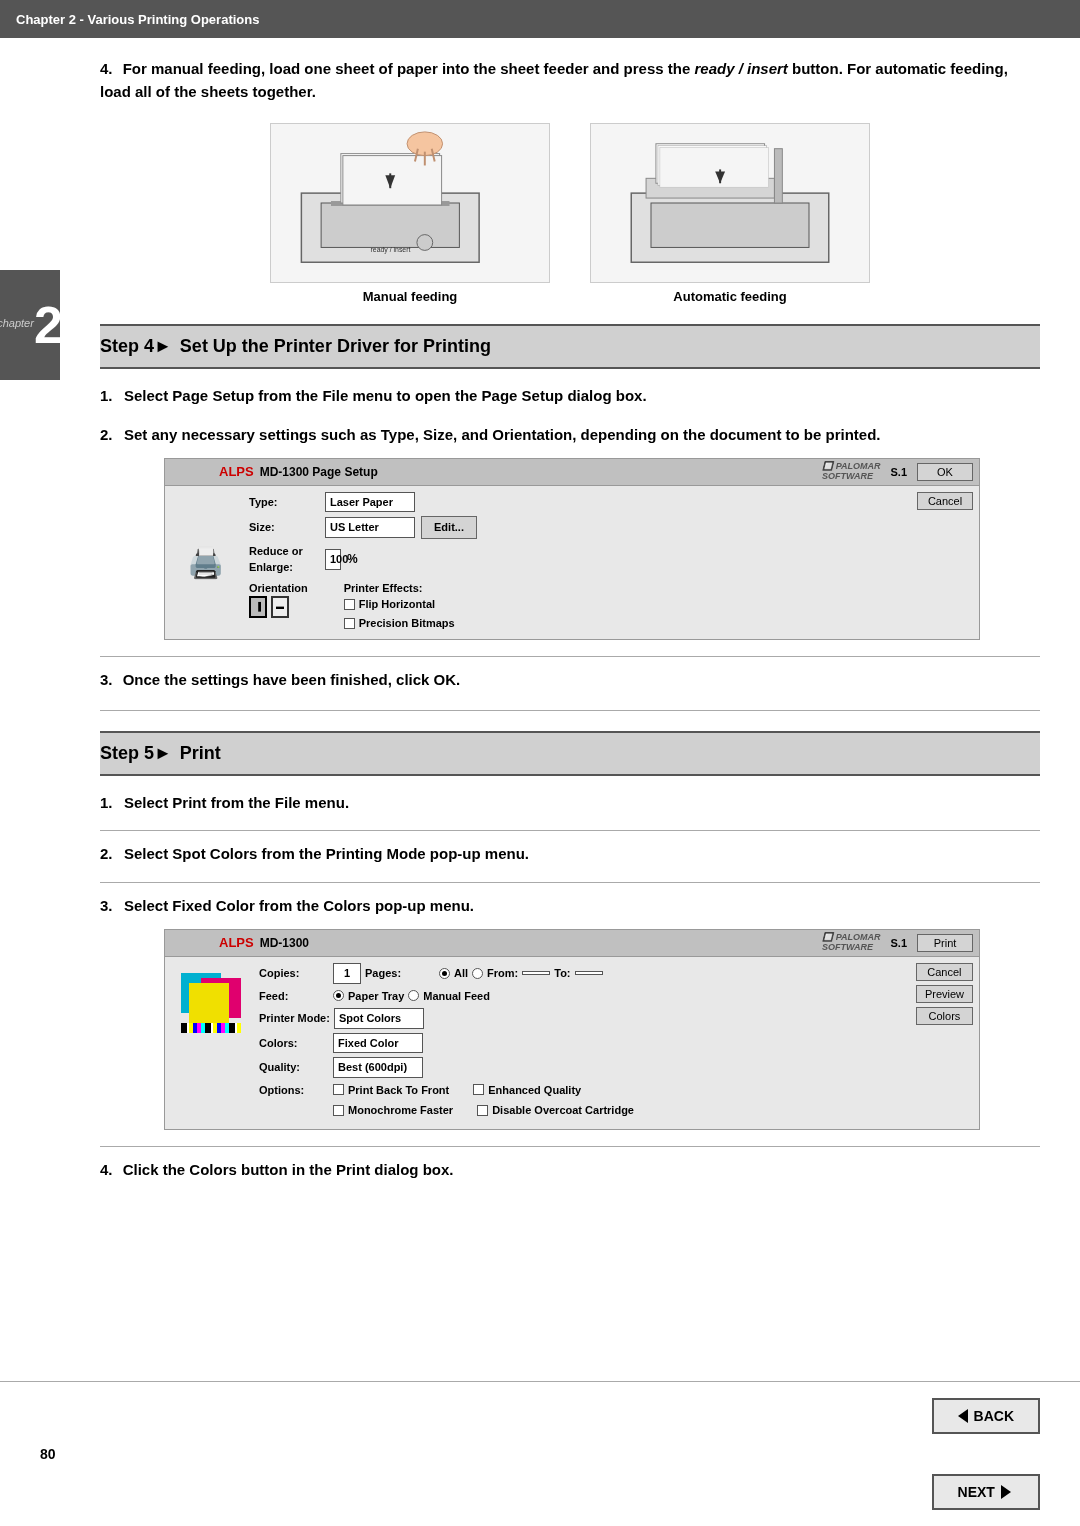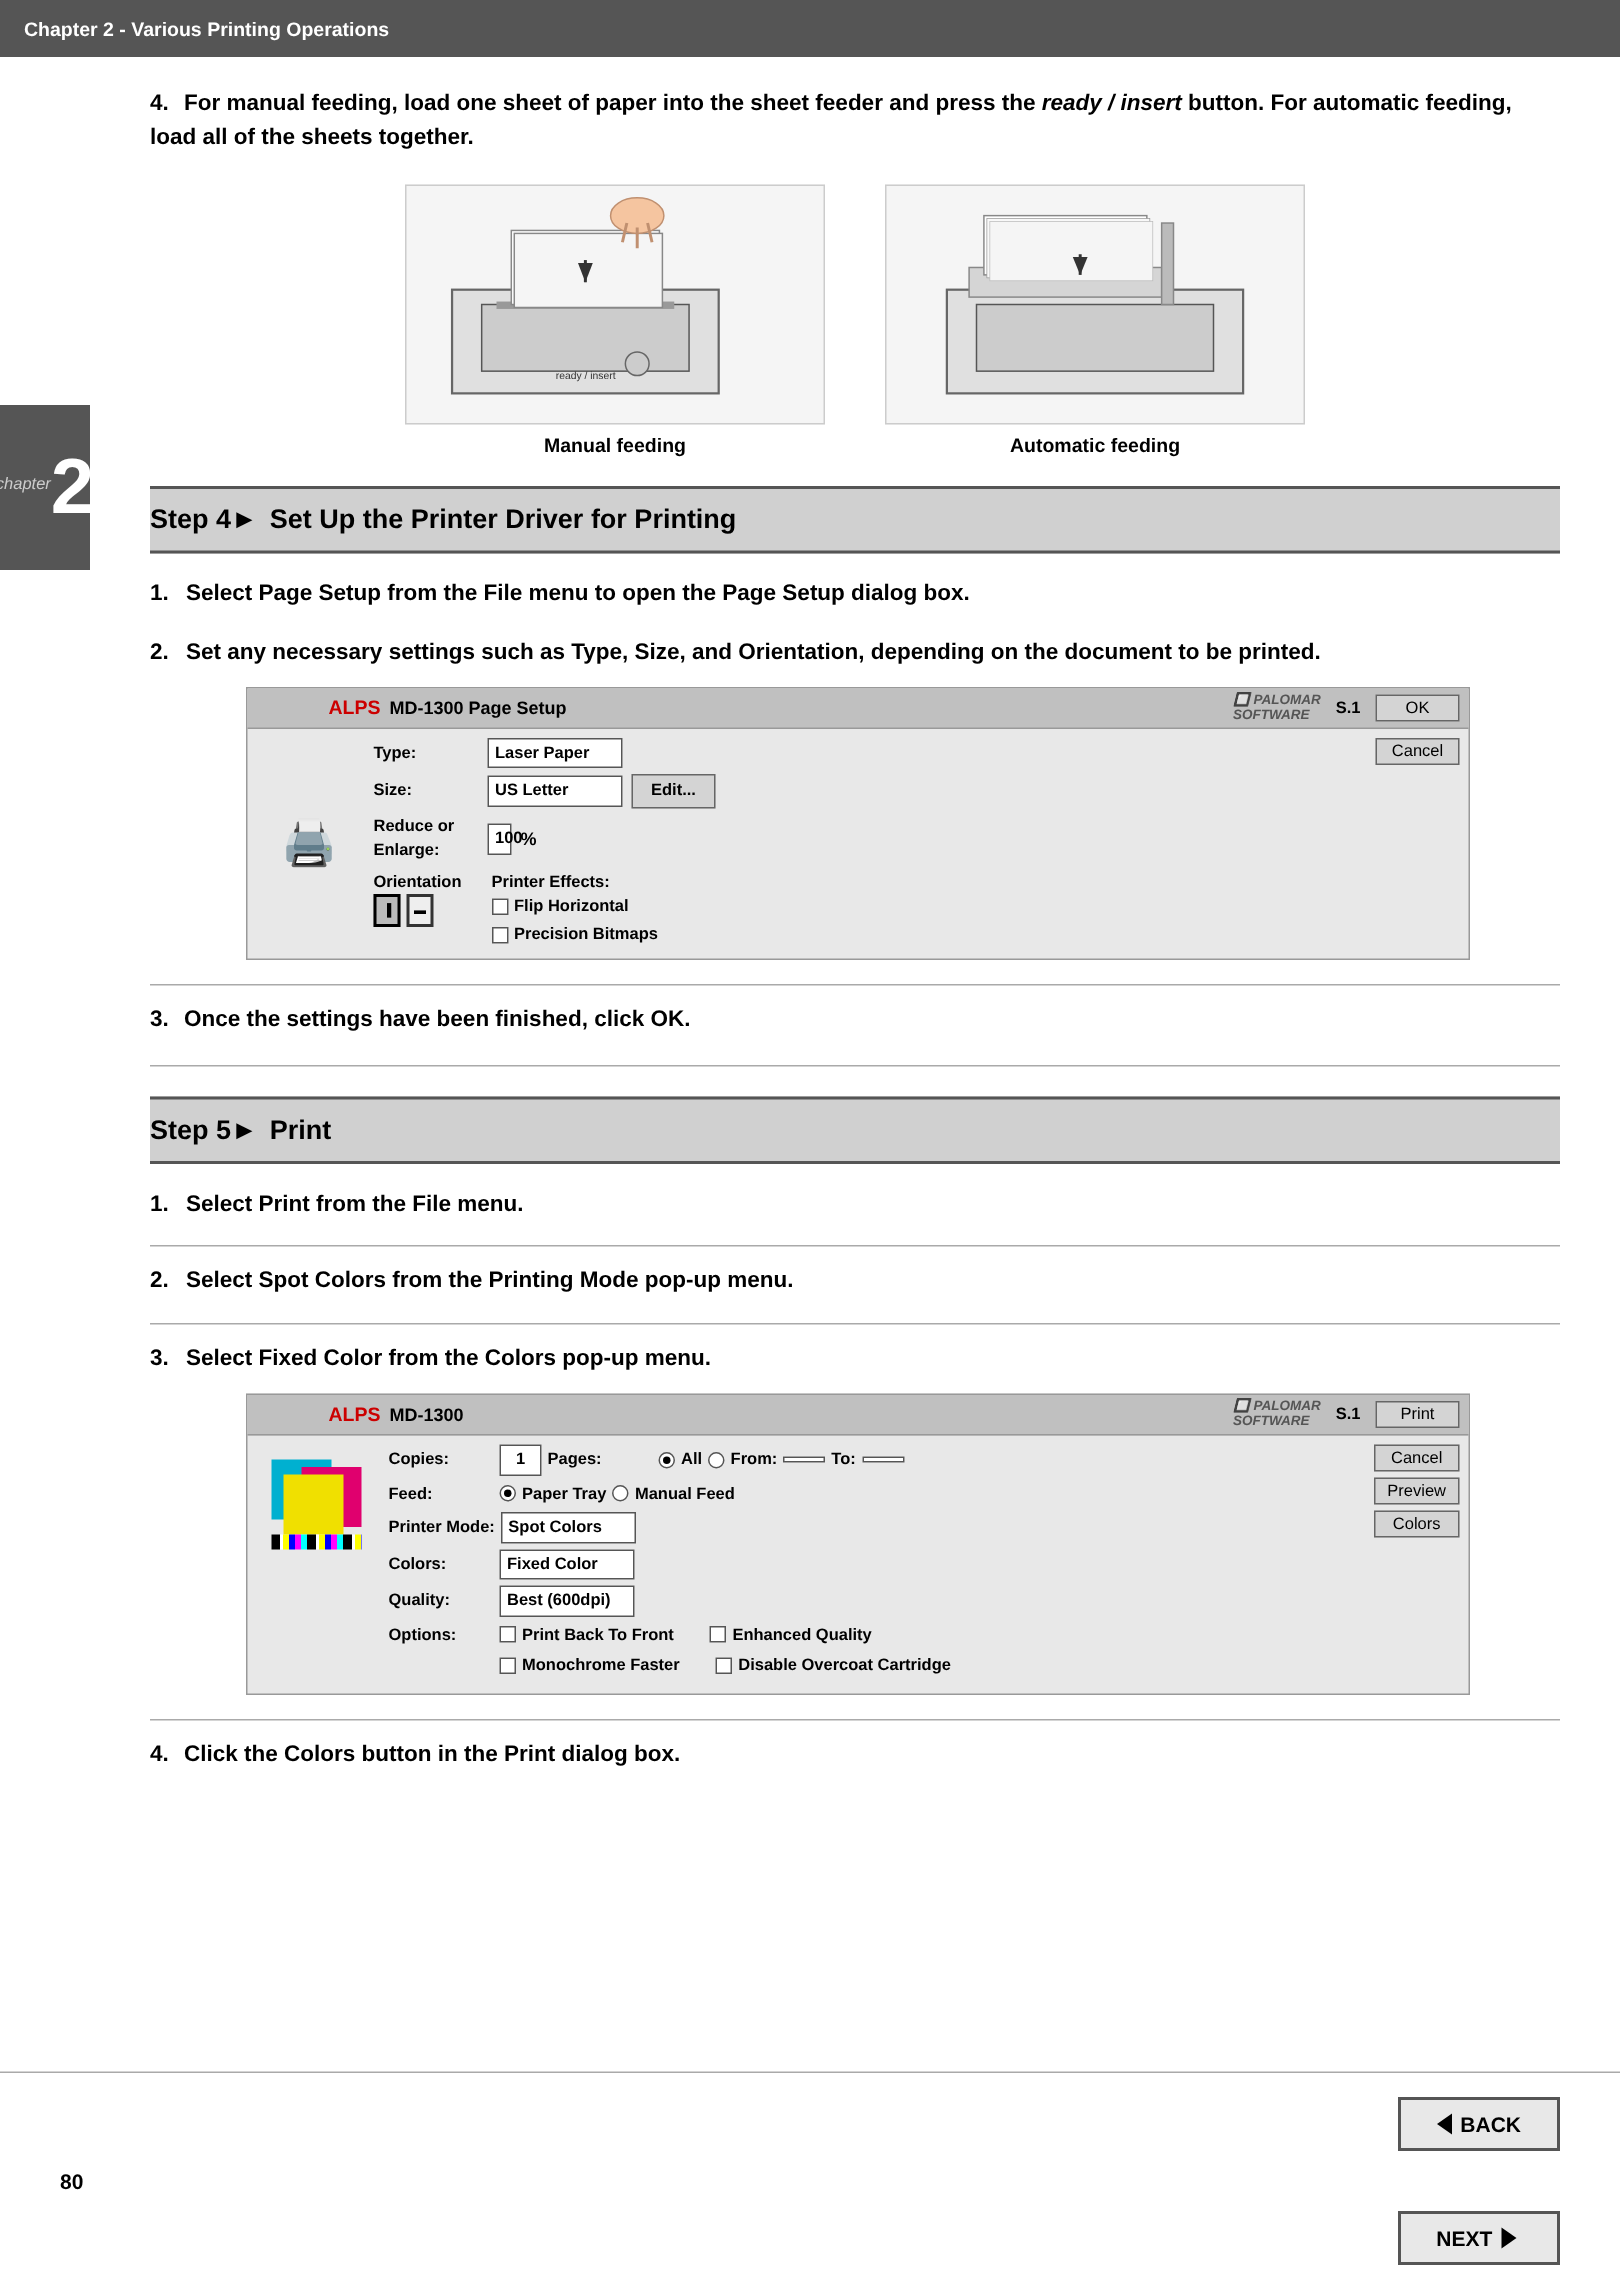--- a/index.html
+++ b/index.html
@@ -247,21 +247,21 @@
       border: 1px solid #555;
       background: #fff;
       display: inline-block;
     }
     .dialog-section-label {
       font-size: 11px;
       font-weight: bold;
     }
     .dialog-orientation-row {
       display: flex;
-      gap: 20px;
+      gap: 36px;
     }
     .orientation-icons {
       display: flex;
       gap: 4px;
     }
     .orient-icon {
       width: 18px;
       height: 22px;
       border: 2px solid #333;
       background: #eee;

